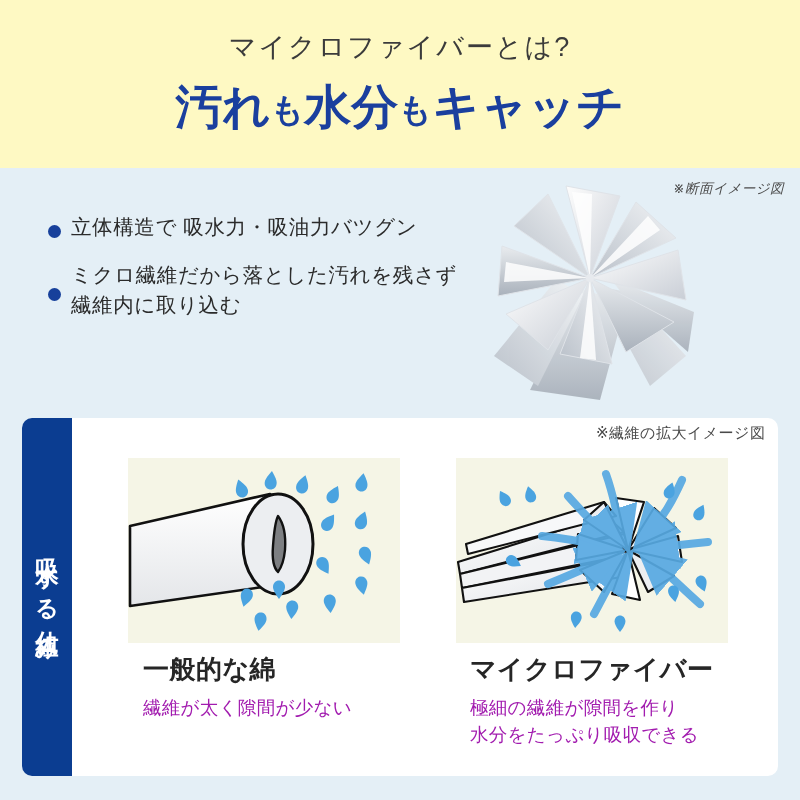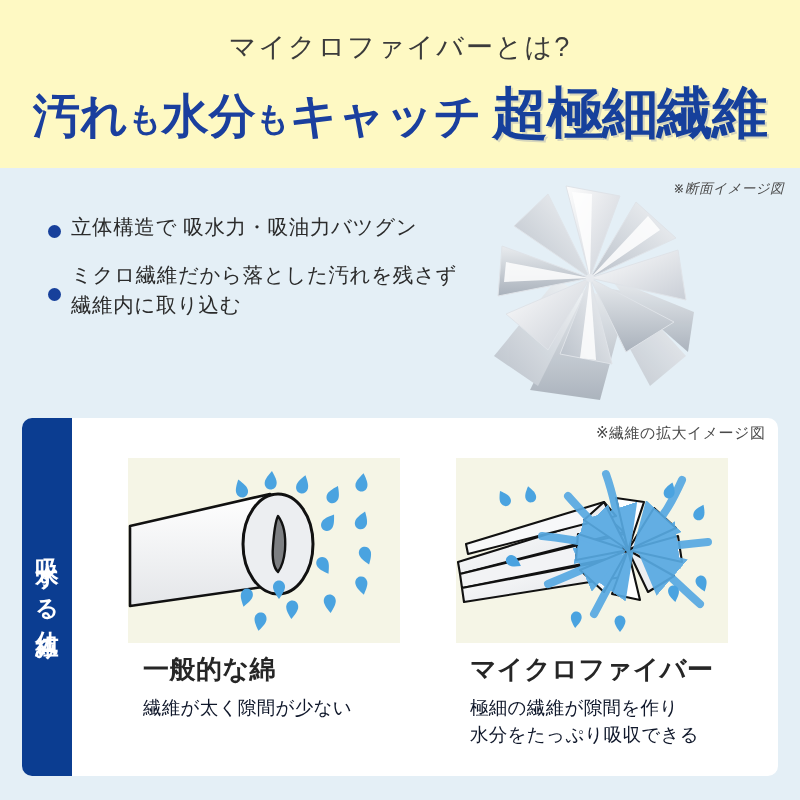--- a/index.html
+++ b/index.html
@@ -179,38 +179,37 @@
   .cap-title {
     font-size: 26px;
     font-weight: bold;
     color: #262626;
     letter-spacing: 0.5px;
     margin-bottom: 7px;
   }
   .cap-desc {
     font-size: 18.5px;
     line-height: 27px;
-    color: #0f172a;
+    color: #a21caf;
     letter-spacing: 0.3px;
   }
 </style>
 </head>
 <body>
 
 <div id="page">
 
   <div class="header">
     <div class="subtitle">マイクロファイバーとは?</div>
     <div class="title-row">
       <span class="title-main">汚れ</span>
       <span class="title-small">も</span>
       <span class="title-main">水分</span>
       <span class="title-small">も</span>
       <span class="title-main">キャッチ</span>
-      <span class="title-accent">超極細繊維</span>
     </div>
   </div>
 
   <div class="panel-top">
 
     <div class="note-cross">※断面イメージ図</div>
 
     <div class="bullets">
       <div class="bullet">
         <span class="dot"></span>

